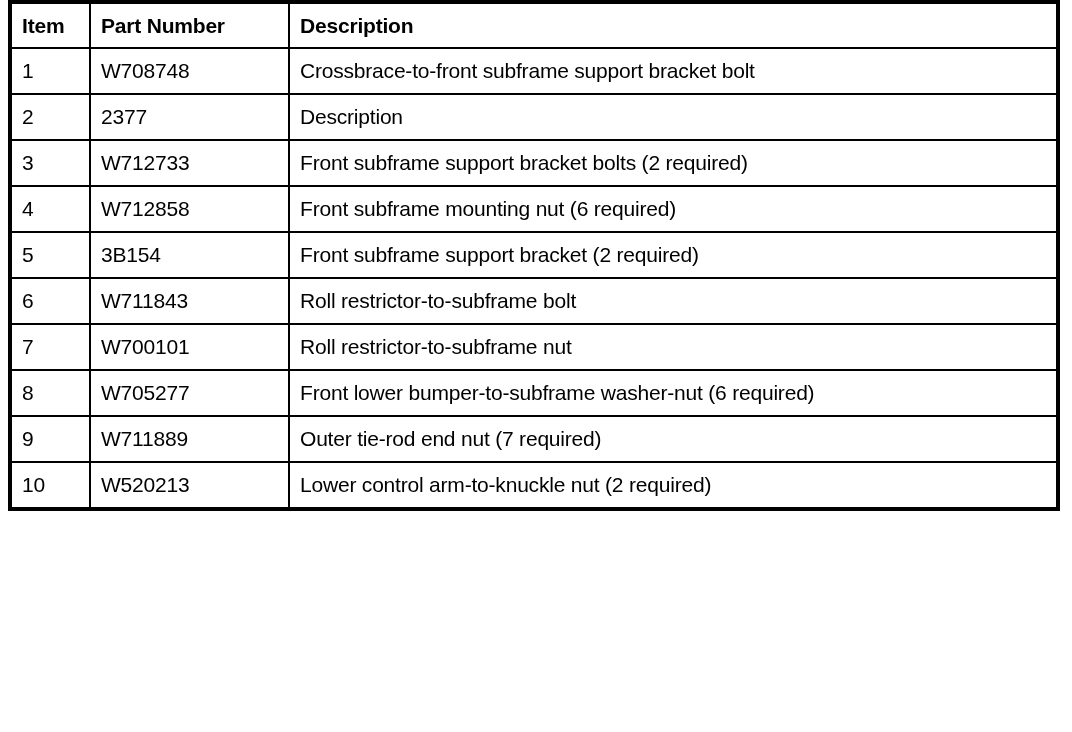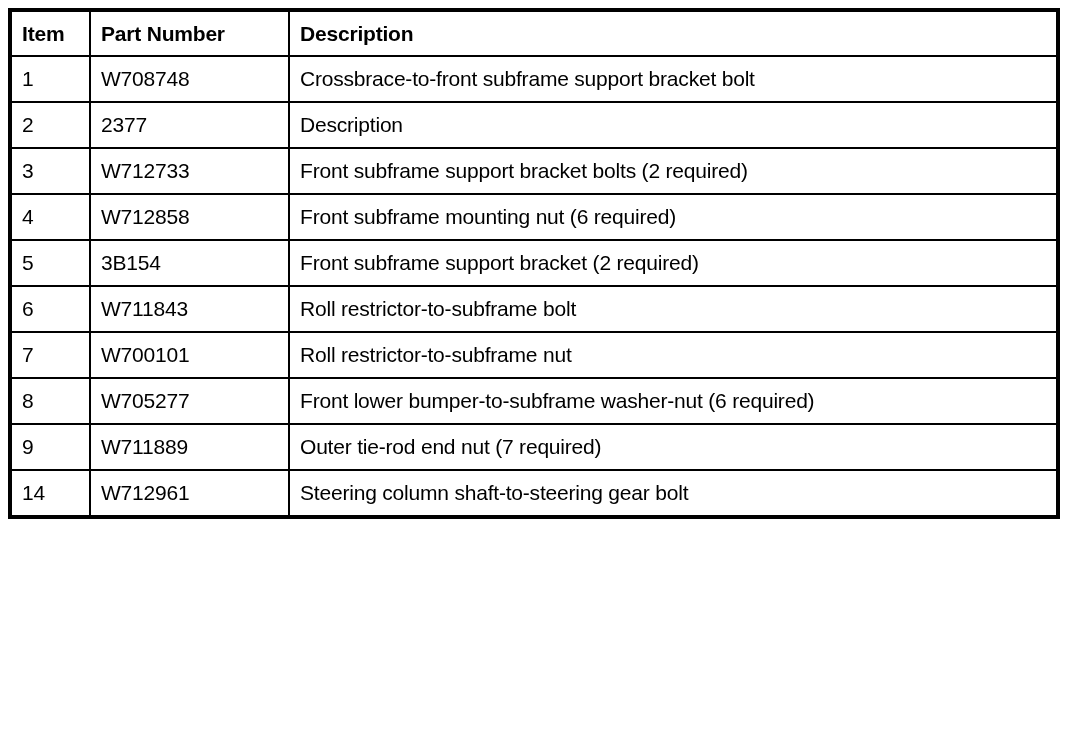--- a/index.html
+++ b/index.html
@@ -21,21 +21,21 @@
     width: 1072px;
     height: 732px;
     background: #ffffff;
     box-sizing: border-box;
   }
 
   
   .parts-table-wrap {
     position: absolute;
     left: 8px;
-    top: 8px;
+    top: 0;
     width: 1048px;
     height: 719px;
     box-sizing: border-box;
   }
 
   table.parts-table {
     border-collapse: collapse;
     width: 1048px;
     table-layout: fixed;
     
@@ -143,20 +143,20 @@
             <td class="cell-item">8</td>
             <td class="cell-part">W705277</td>
             <td class="cell-desc">Front lower bumper-to-subframe washer-nut (6 required)</td>
           </tr>
           <tr>
             <td class="cell-item">9</td>
             <td class="cell-part">W711889</td>
             <td class="cell-desc">Outer tie-rod end nut (7 required)</td>
           </tr>
           <tr>
-            <td class="cell-item">14</td>
-            <td class="cell-part">W712961</td>
-            <td class="cell-desc">Steering column shaft-to-steering gear bolt</td>
+            <td class="cell-item">10</td>
+            <td class="cell-part">W520213</td>
+            <td class="cell-desc">Lower control arm-to-knuckle nut (2 required)</td>
           </tr>
         </tbody>
     </table>
   </div>
 </div>
 
 </body></html>

